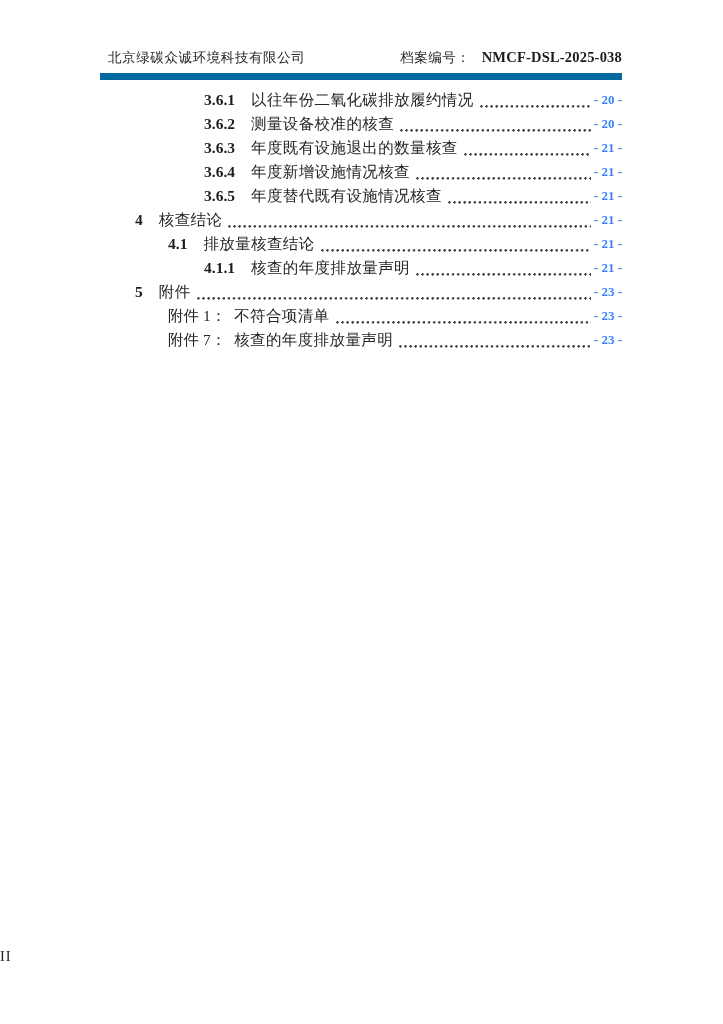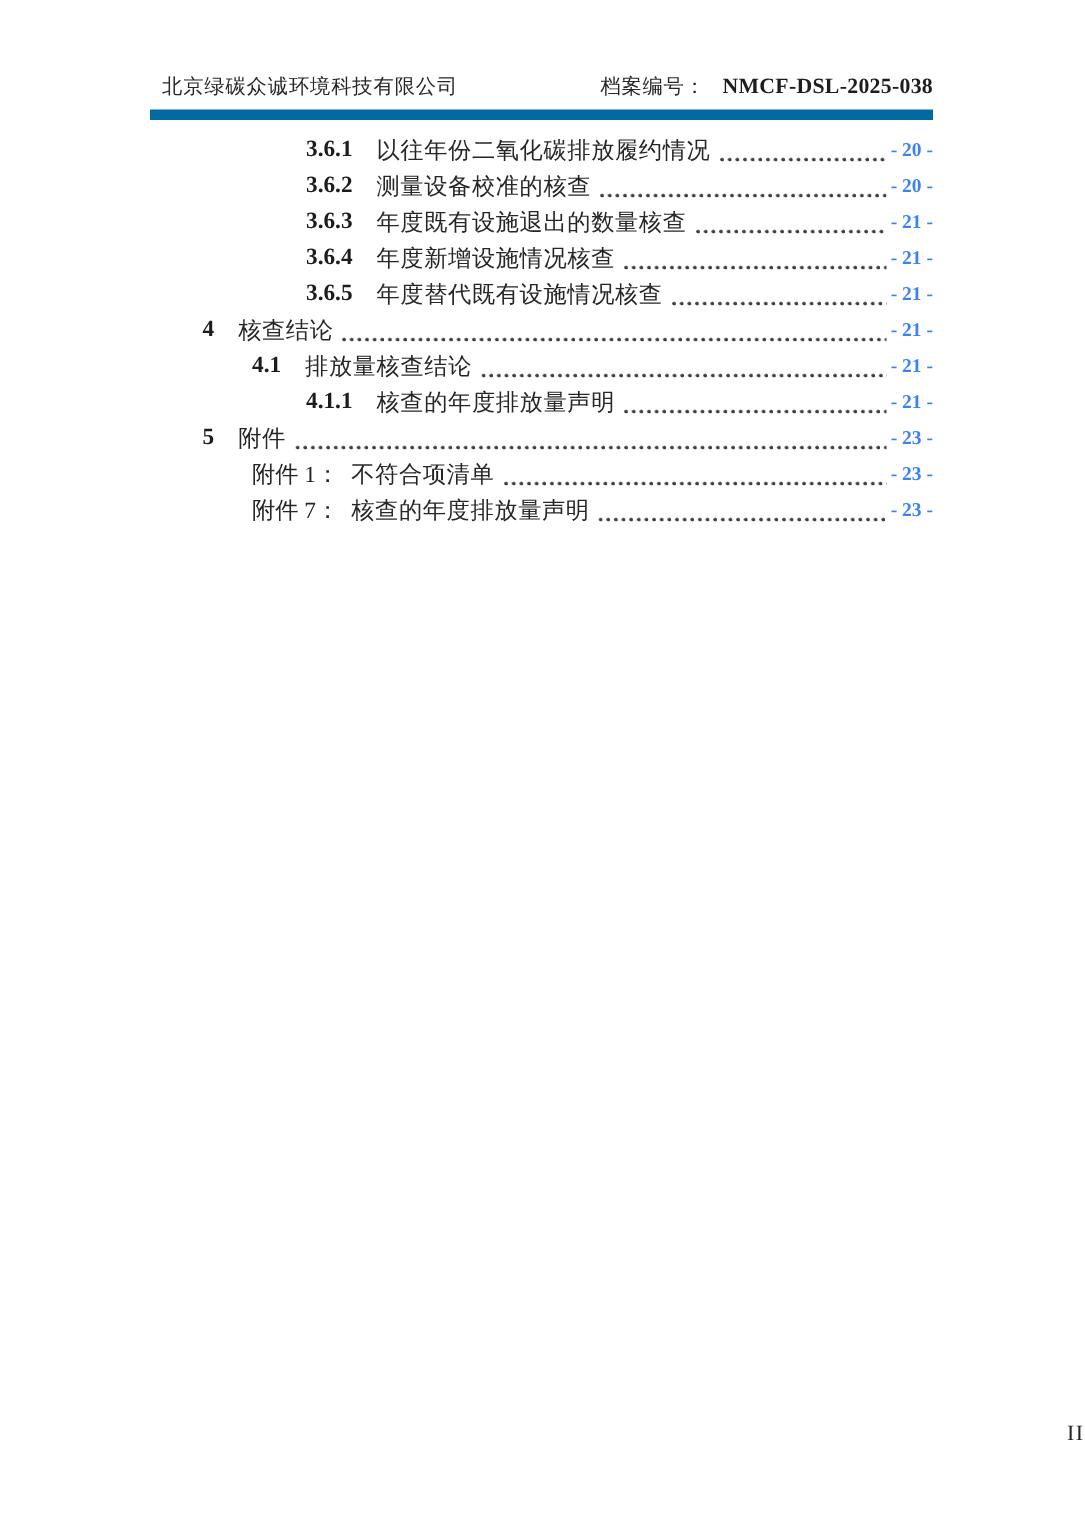--- a/index.html
+++ b/index.html
@@ -53,21 +53,21 @@
     background-size: 5.1px 3px;
     background-repeat: repeat-x;
     min-width: 20px;
   }
   .pageno {
     font-weight: 700; color: #3b82f6;
     font-size: 13px;
   }
   .page-footer {
     position: absolute; left: 0; top: 948px; width: 723px;
-    text-align: right;
+    text-align: left;
     font-size: 14.5px; color: #222222;
     letter-spacing: 1px;
   }
 </style>
 </head>
 <body>
 
 <header class="page-header">
   <span class="company">北京绿碳众诚环境科技有限公司</span>
   <span class="docno-wrap">

